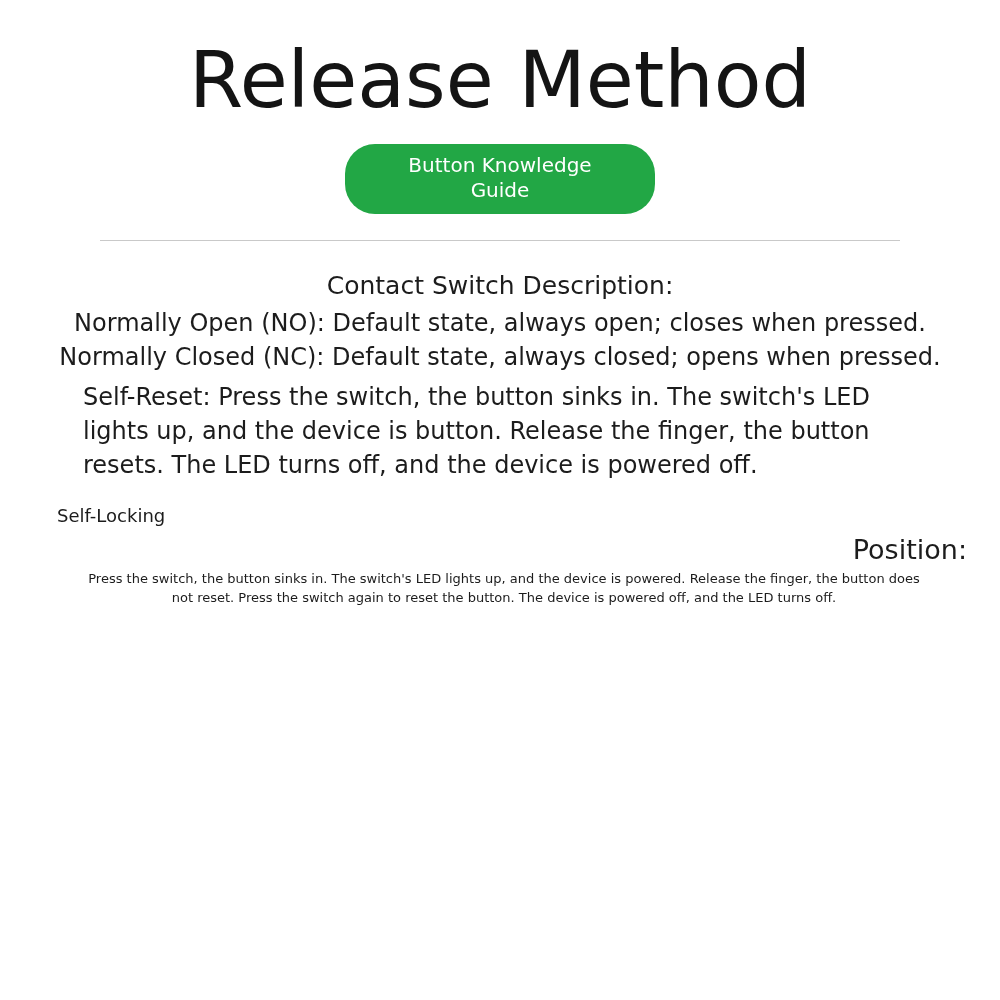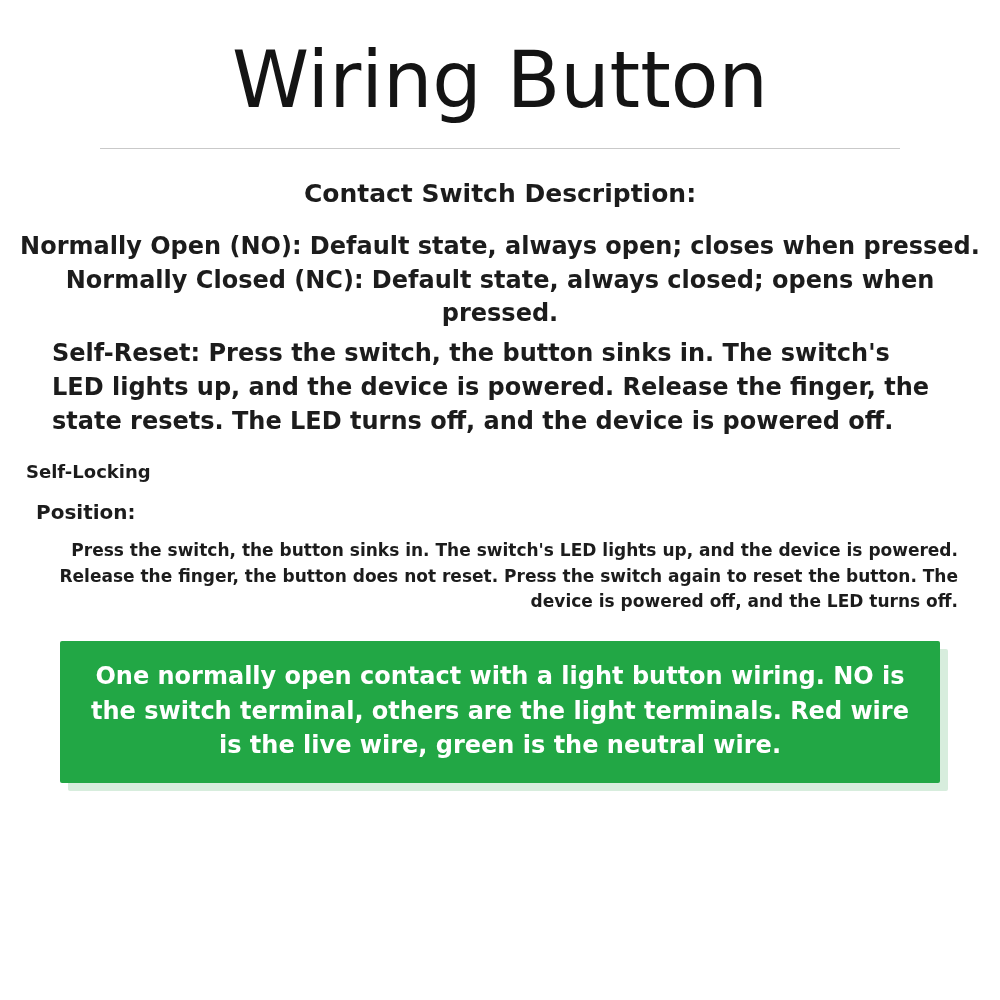--- a/index.html
+++ b/index.html
@@ -45,71 +45,71 @@
     width: 230px;
     box-sizing: content-box;
   }
   .divider {
     width: 800px;
     height: 1px;
     background: #c9c9c9;
     margin: 26px auto 0 auto;
   }
   .content {
-    padding: 0 2px;
+    padding: 0 33px;
     box-sizing: border-box;
-    font-weight: bold;
   }
   .sec-head {
     text-align: center;
     font-size: 25px;
     line-height: 1.38;
     color: #1c1c1c;
     margin-top: 22px;
   }
   .sec-head.first {
     margin-top: 28px;
   }
   .sec-body-center {
     text-align: center;
     font-size: 24px;
     line-height: 1.38;
     color: #1c1c1c;
-    margin-top: 19px;
+    margin-top: 4px;
     padding: 0 10px;
   }
   .sec-body {
     font-size: 24px;
     line-height: 1.42;
     color: #1c1c1c;
     margin-top: 6px;
     padding: 0 50px;
     text-align: left;
   }
   .sec-head-left {
     font-size: 18px;
     line-height: 1.38;
     color: #1c1c1c;
     margin-top: 22px;
     padding-left: 24px;
   }
   .sec-head-left2 {
-    font-size: 20px;
+    font-size: 27px;
     line-height: 1.38;
     color: #1c1c1c;
-    margin-top: 14px;
+    margin-top: 2px;
     padding-left: 34px;
+    text-align: right;
   }
   .sec-body-small {
-    font-size: 17px;
+    font-size: 13px;
     line-height: 1.5;
     color: #1c1c1c;
-    margin-top: 12px;
+    margin-top: 1px;
     padding: 0 40px 0 48px;
-    text-align: right;
+    text-align: center;
   }
   .callout-wrap {
     position: relative;
     margin: 26px 58px 0 58px;
   }
   .callout-shadow {
     position: absolute;
     left: 8px;
     top: 8px;
     right: -8px;
@@ -126,35 +126,34 @@
     text-align: center;
     padding: 18px 26px 20px 26px;
     border-radius: 2px;
   }
 </style>
 </head>
 <body>
 
 <div class="page">
 
-  <h1 class="title">Wiring Button</h1>
+  <h1 class="title">Release Method</h1>
 
+  <div class="badge-wrap">
+    <div class="badge">Button Knowledge Guide</div>
+  </div>
 
   <div class="divider"></div>
 
   <div class="content">
 
     <div class="sec-head first">Contact Switch Description:</div>
     <div class="sec-body-center">Normally Open (NO): Default state, always open; closes when pressed. Normally Closed (NC): Default state, always closed; opens when pressed.</div>
 
-    <div class="sec-body">Self-Reset: Press the switch, the button sinks in. The switch's LED lights up, and the device is powered. Release the finger, the state resets. The LED turns off, and the device is powered off.</div>
+    <div class="sec-body">Self-Reset: Press the switch, the button sinks in. The switch's LED lights up, and the device is button. Release the finger, the button resets. The LED turns off, and the device is powered off.</div>
 
     <div class="sec-head-left">Self-Locking</div>
     <div class="sec-head-left2">Position:</div>
     <div class="sec-body-small">Press the switch, the button sinks in. The switch's LED lights up, and the device is powered. Release the finger, the button does not reset. Press the switch again to reset the button. The device is powered off, and the LED turns off.</div>
 
-    <div class="callout-wrap">
-      <div class="callout-shadow"></div>
-      <div class="callout">One normally open contact with a light button wiring. NO is the switch terminal, others are the light terminals. Red wire is the live wire, green is the neutral wire.</div>
-    </div>
 
   </div>
 </div>
 
 </body></html>

